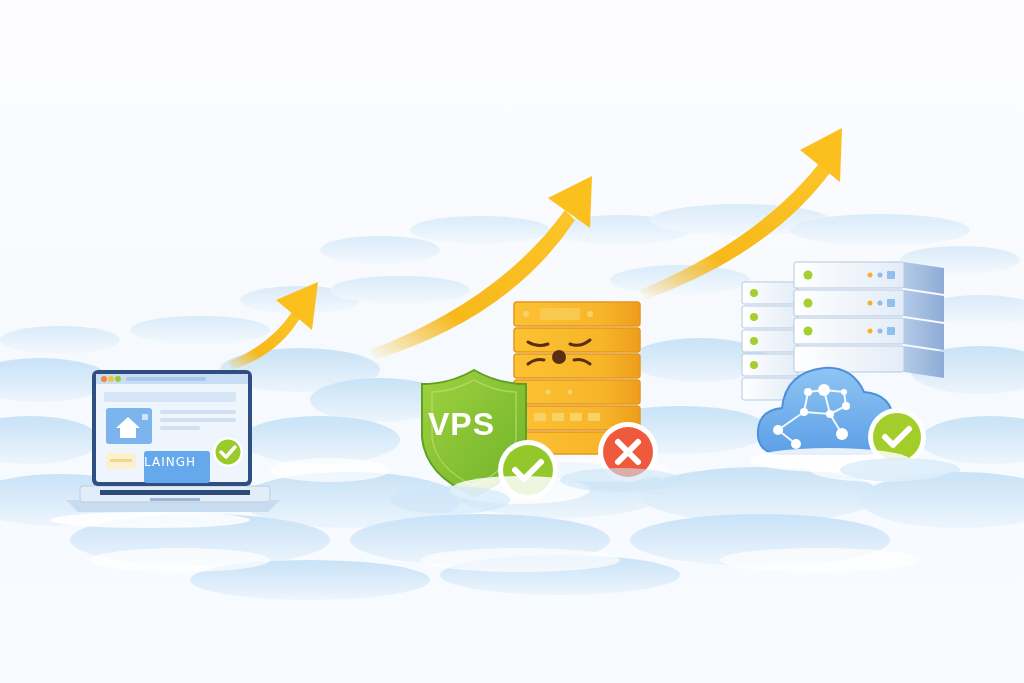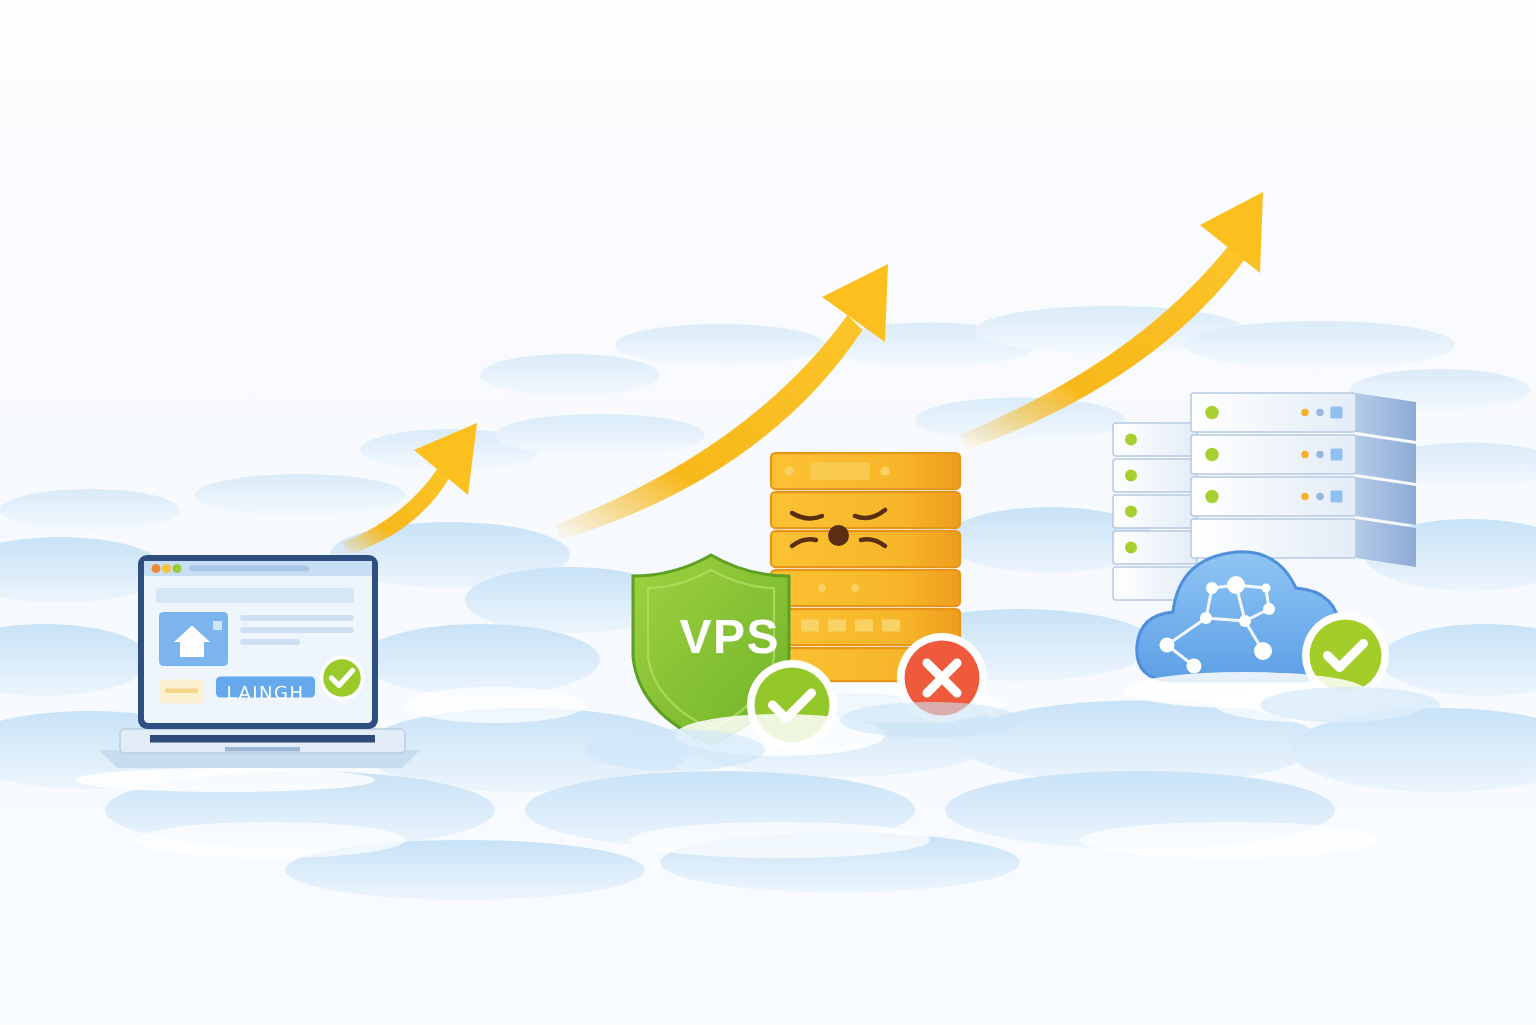--- a/index.html
+++ b/index.html
@@ -125,21 +125,21 @@
       <rect x="14" y="19" width="16" height="11" fill="#fff"></rect>
       <rect x="36" y="6" width="6" height="6" fill="#cfe4fb"></rect>
     </svg>
   </div>
   <div class="abs" style="left:160px;top:410px;width:76px;height:4px;background:#cfe0f3;border-radius:2px"></div>
   <div class="abs" style="left:160px;top:418px;width:76px;height:4px;background:#cfe0f3;border-radius:2px"></div>
   <div class="abs" style="left:160px;top:426px;width:40px;height:4px;background:#cfe0f3;border-radius:2px"></div>
   <div class="abs" style="left:106px;top:453px;width:30px;height:16px;background:#fbf0d0;border-radius:3px">
     <div style="margin:6px 4px;height:3px;background:#f3d88a"></div>
   </div>
-  <div class="abs" style="left:144px;top:451px;width:66px;height:14px;background:#66a8ec;border-radius:3px;color:#fff;font-family:'DejaVu Sans',sans-serif;font-size:12px;line-height:22px;text-align:center;letter-spacing:1px">LAINGH</div>
+  <div class="abs" style="left:144px;top:451px;width:66px;height:32px;background:#66a8ec;border-radius:3px;color:#fff;font-family:'DejaVu Sans',sans-serif;font-size:12px;line-height:22px;letter-spacing:1px">LAINGH</div>
   <svg class="abs" style="left:212px;top:436px" width="32" height="32">
     <circle cx="16" cy="16" r="15" fill="#fff"></circle>
     <circle cx="16" cy="16" r="12.5" fill="#9acb2a"></circle>
     <path d="M9 16 L14 21 L23 11" stroke="#fff" stroke-width="3.5" fill="none" stroke-linecap="round" stroke-linejoin="round"></path>
   </svg>
 
   <svg class="abs" style="left:510px;top:298px" width="140" height="160">
     <defs>
       <linearGradient id="og" x1="0" y1="0" x2="1" y2="0">
         <stop offset="0" stop-color="#fcc233"></stop>
@@ -178,21 +178,21 @@
   <svg class="abs" style="left:418px;top:368px" width="112" height="130">
     <defs>
       <linearGradient id="sg" x1="0" y1="0" x2="1" y2="1">
         <stop offset="0" stop-color="#9fd23f"></stop>
         <stop offset="1" stop-color="#6fb22a"></stop>
       </linearGradient>
     </defs>
     <path d="M56 2 Q 80 16 108 16 L108 70 Q 104 108 56 128 Q 8 108 4 70 L4 16 Q 32 16 56 2 Z" fill="url(#sg)" stroke="#5da022" stroke-width="2"></path>
     <path d="M56 12 Q 78 24 98 24 L98 70 Q 94 100 56 118 Q 18 100 14 70 L14 24 Q 34 24 56 12 Z" fill="none" stroke="#b6e06a" stroke-width="1.5" opacity="0.7"></path>
   </svg>
-  <div class="abs" style="left:428px;top:406px;width:92px;text-align:right;color:#fff;font-family:'Liberation Sans',sans-serif;font-size:32px;font-weight:bold;letter-spacing:1px">VPS</div>
+  <div class="abs" style="left:428px;top:406px;width:92px;text-align:left;color:#fff;font-family:'Liberation Sans',sans-serif;font-size:32px;font-weight:bold;letter-spacing:1px">VPS</div>
   <svg class="abs" style="left:496px;top:438px" width="64" height="64">
     <circle cx="32" cy="32" r="30" fill="#fff"></circle>
     <circle cx="32" cy="32" r="25" fill="#94c82a"></circle>
     <path d="M19 32 L28 41 L45 24" stroke="#fff" stroke-width="6" fill="none" stroke-linecap="round" stroke-linejoin="round"></path>
   </svg>
   <svg class="abs" style="left:596px;top:420px" width="64" height="64">
     <circle cx="32" cy="32" r="30" fill="#fff"></circle>
     <circle cx="32" cy="32" r="25" fill="#ef5a3c"></circle>
     <path d="M22 22 L42 42 M42 22 L22 42" stroke="#fff" stroke-width="6" stroke-linecap="round"></path>
   </svg>

